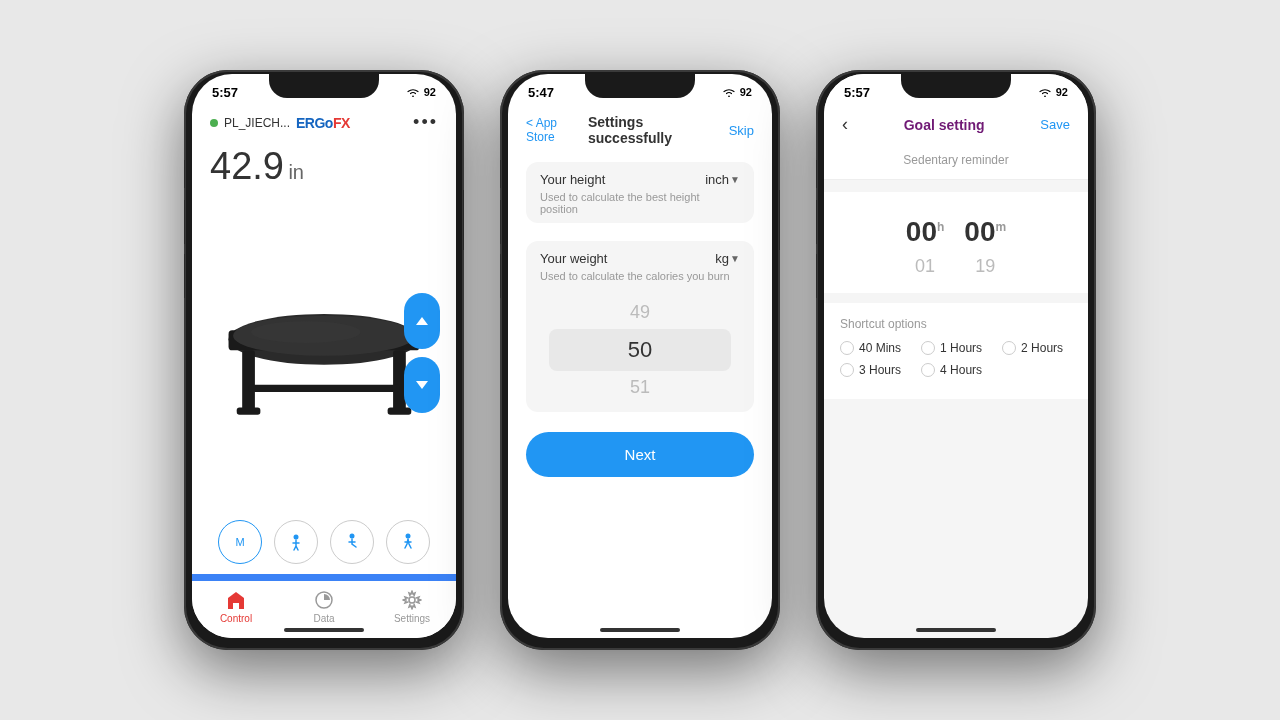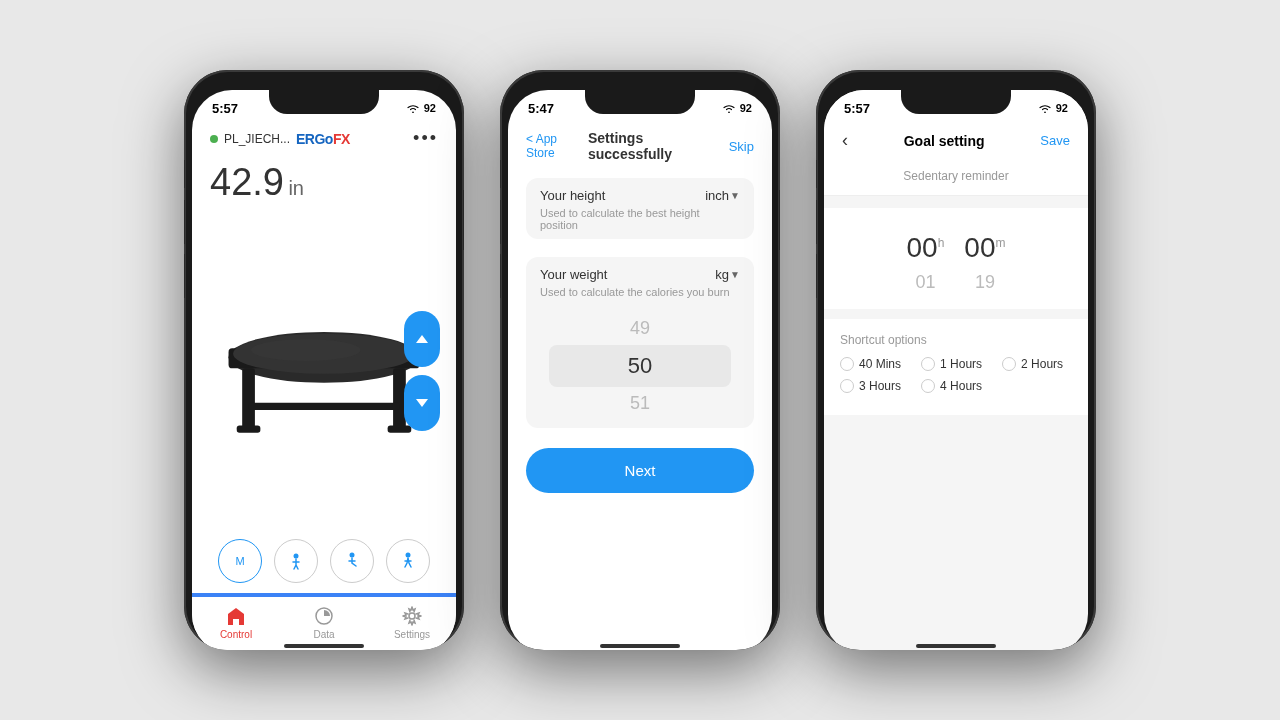--- a/index.html
+++ b/index.html
@@ -34,21 +34,21 @@
       align-items: center;
       overflow: hidden;
     }
 
     .phone-inner {
       width: 264px;
       height: 564px;
       background: #fff;
       border-radius: 40px;
       position: absolute;
-      top: 20px;
+      top: 4px;
       left: 8px;
       overflow: hidden;
       display: flex;
       flex-direction: column;
     }
 
     
     .notch {
       position: absolute;
       top: 0;
@@ -177,21 +177,21 @@
       background: #fff;
       cursor: pointer;
     }
     .mem-btn.active { color: #2196F3; border-color: #2196F3; }
 
     
     .bottom-nav {
       display: flex;
       justify-content: space-around;
       padding: 8px 0 14px;
-      border-top: 4px solid #3b82f6;
+      border-top: 7px solid #3b82f6;
       background: #fff;
       flex-shrink: 0;
     }
 
     .nav-item {
       display: flex;
       flex-direction: column;
       align-items: center;
       gap: 2px;
       cursor: pointer;
@@ -321,21 +321,21 @@
 
     .back-chevron {
       color: #333;
       font-size: 18px;
       cursor: pointer;
     }
 
     .goal-title {
       font-size: 14px;
       font-weight: 600;
-      color: #000000;
+      color: #701a75;
       text-align: right;
     }
 
     .save-btn {
       color: #2196F3;
       font-size: 13px;
       cursor: pointer;
     }
 
     .tab-bar {
@@ -376,21 +376,21 @@
       gap: 8px;
     }
 
     .time-above, .time-below {
       font-size: 18px;
       color: #bbb;
     }
 
     .time-selected {
       font-size: 28px;
-      font-weight: 400;
+      font-weight: 700;
       color: #333;
     }
 
     .time-super {
       font-size: 12px;
       color: #999;
       vertical-align: super;
     }
 
     .shortcut-section {

